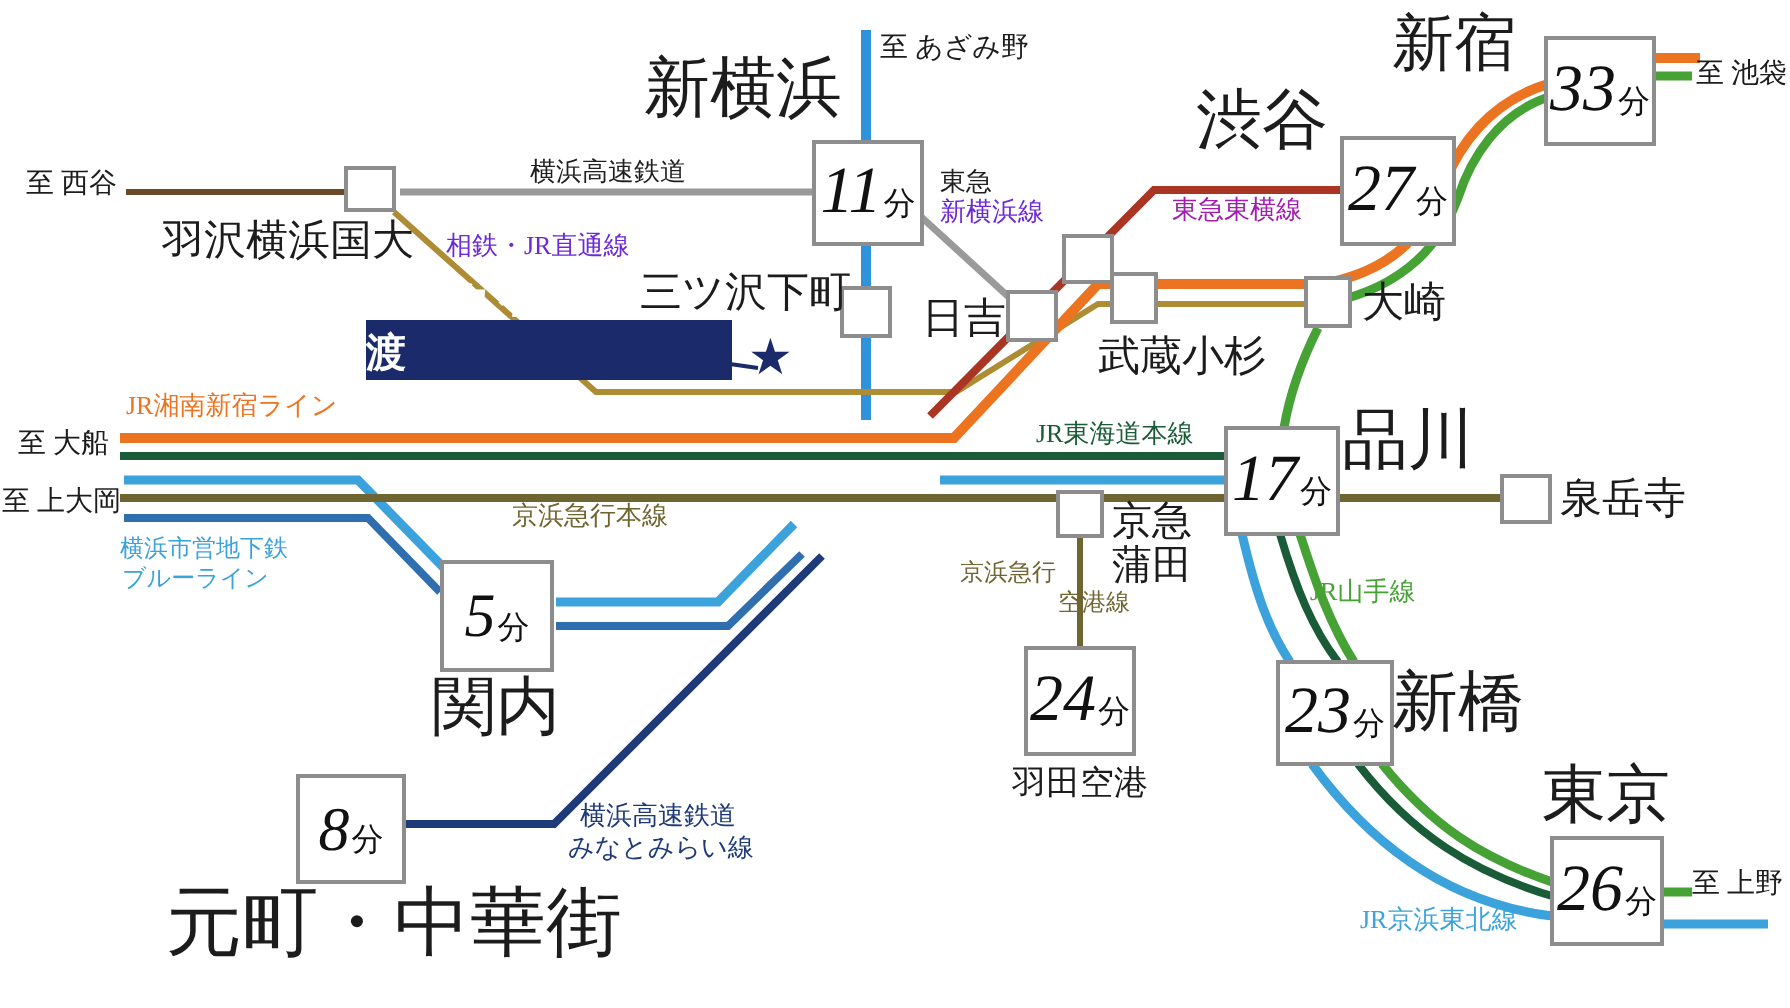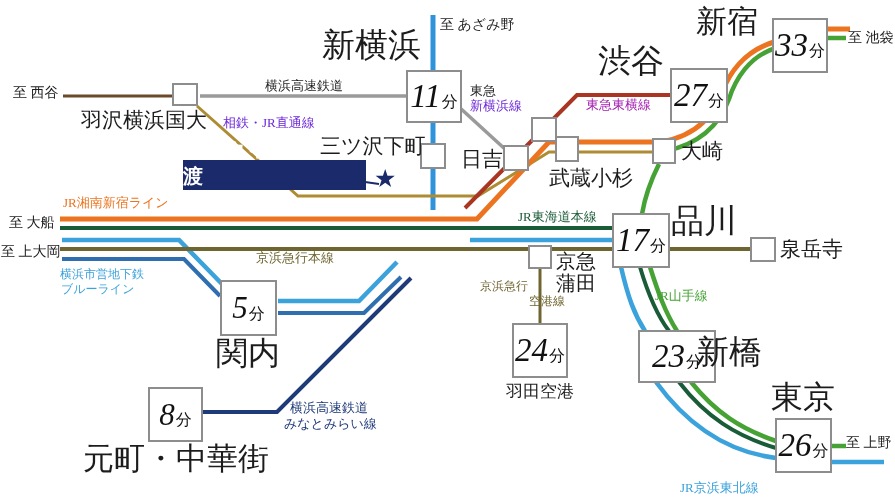--- a/index.html
+++ b/index.html
@@ -104,41 +104,41 @@
       <span class="tunit">分</span>
   </div>
   <div class="tbox" style="left:148px;top:387px;width:55px;height:55px">
     <span class="tnum small">8</span>
       <span class="tunit">分</span>
   </div>
   <div class="tbox" style="left:512px;top:323px;width:56px;height:55px">
     <span class="tnum">24</span>
       <span class="tunit">分</span>
   </div>
-  <div class="tbox" style="left:638px;top:330px;width:78px;height:53px">
+  <div class="tbox" style="left:638px;top:330px;width:59px;height:53px">
     <span class="tnum">23</span>
       <span class="tunit">分</span>
   </div>
   <div class="tbox" style="left:775px;top:418px;width:57px;height:55px">
     <span class="tnum">26</span>
       <span class="tunit">分</span>
   </div>
 
 
   <div id="prop" style="background: rgb(27, 42, 107);">
     <span>クレヴィア横浜沢渡</span>
   </div>
   <div id="star" style="color: rgb(27, 42, 107);">★</div>
 
   <div class="lbl" style="left:322px;top:28px;font-size:33px">新横浜</div>
   <div class="lbl" style="left:598px;top:44px;font-size:33px">渋谷</div>
   <div class="lbl" style="left:696px;top:6px;font-size:31px">新宿</div>
   <div class="lbl" style="left:671px;top:204px;font-size:33px">品川</div>
   <div class="lbl" style="left:216px;top:337px;font-size:32px">関内</div>
-  <div class="lbl" style="left:83px;top:443px;font-size:31px">元町・中華街</div>
+  <div class="lbl" style="left:83px;top:443px;font-size:38px">元町・中華街</div>
   <div class="lbl" style="left:771px;top:381px;font-size:32px">東京</div>
   <div class="lbl" style="left:696px;top:335px;font-size:33px">新橋</div>
 
   <div class="lbl" style="left:681px;top:140px;font-size:21px">大崎</div>
   <div class="lbl" style="left:461px;top:148px;font-size:21px">日吉</div>
   <div class="lbl" style="left:549px;top:167px;font-size:21px">武蔵小杉</div>
   <div class="lbl" style="left:320px;top:135px;font-size:21px">三ツ沢下町</div>
   <div class="lbl" style="left:81px;top:109px;font-size:21px">羽沢横浜国大</div>
   <div class="lbl" style="left:780px;top:238px;font-size:21px">泉岳寺</div>
   <div class="lbl" style="left:556px;top:251px;font-size:20px">京急</div>
@@ -160,15 +160,15 @@
   <div class="lbl" style="left: 63px; top: 196px; font-size: 13px; color: rgb(236, 116, 32);">JR湘南新宿ライン</div>
   <div class="lbl" style="left: 518px; top: 210px; font-size: 13px; color: rgb(26, 91, 56);">JR東海道本線</div>
   <div class="lbl" style="left: 256px; top: 251px; font-size: 13px; color: rgb(111, 101, 48);">京浜急行本線</div>
   <div class="lbl" style="left: 60px; top: 268px; font-size: 12px; color: rgb(59, 162, 220);">横浜市営地下鉄</div>
   <div class="lbl" style="left: 61px; top: 283px; font-size: 12px; color: rgb(59, 162, 220);">ブルーライン</div>
   <div class="lbl" style="left: 480px; top: 280px; font-size: 12px; color: rgb(111, 101, 48);">京浜急行</div>
   <div class="lbl" style="left: 491px; top: 295px; font-size: 12px; color: rgb(111, 101, 48); margin-left: 38px;">空港線</div>
   <div class="lbl" style="left: 655px; top: 289px; font-size: 13px; color: rgb(70, 162, 53);">JR山手線</div>
   <div class="lbl" style="left: 290px; top: 401px; font-size: 13px; color: rgb(30, 58, 120);">横浜高速鉄道</div>
   <div class="lbl" style="left: 284px; top: 417px; font-size: 13px; color: rgb(30, 58, 120);">みなとみらい線</div>
-  <div class="lbl" style="left: 680px; top: 453px; font-size: 13px; color: rgb(59, 162, 220); margin-top: 28px;">JR京浜東北線</div>
+  <div class="lbl" style="left: 680px; top: 453px; font-size: 13px; color: rgb(59, 162, 220);">JR京浜東北線</div>
 
 </div>
 
 </body></html>

